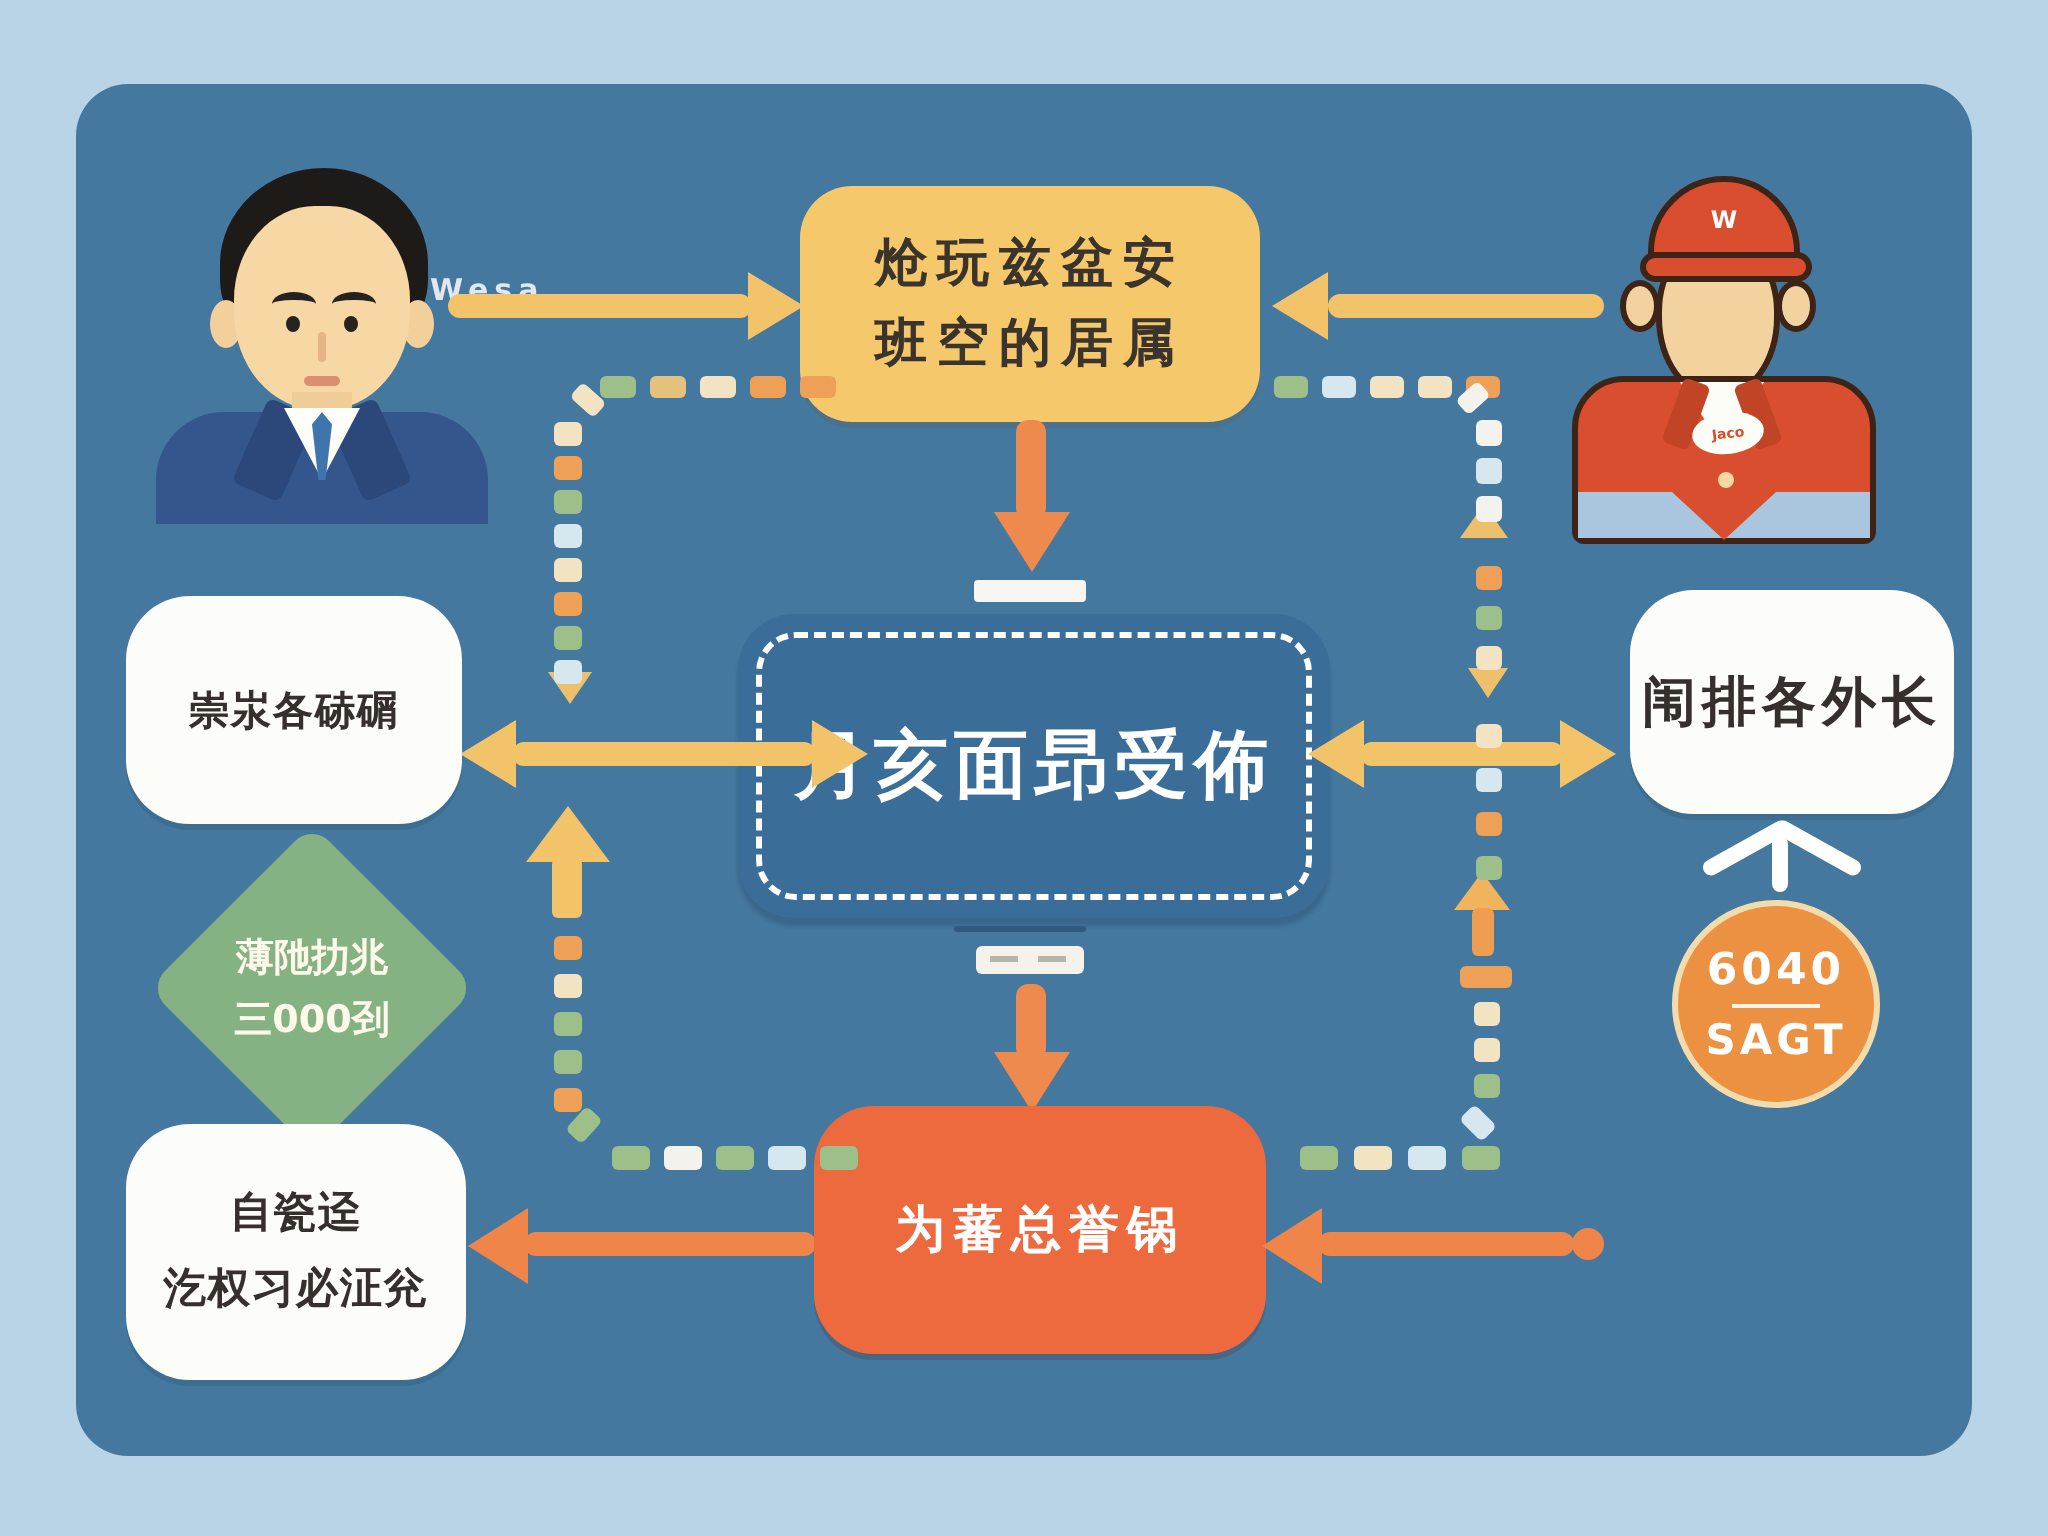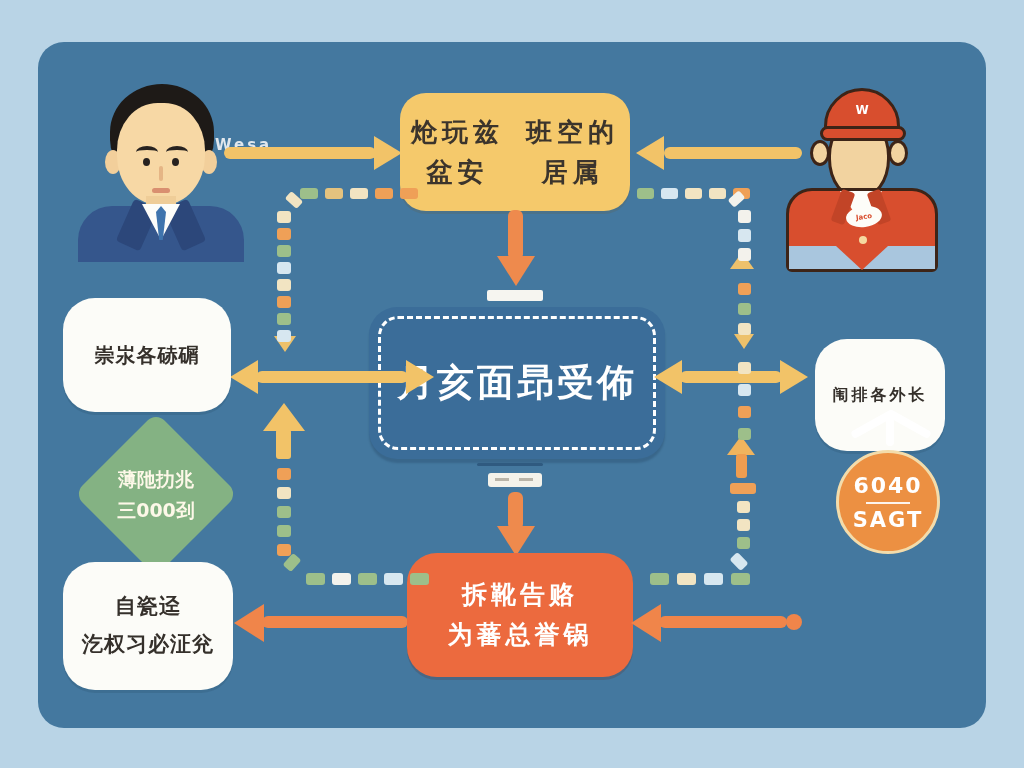--- a/index.html
+++ b/index.html
@@ -4,21 +4,21 @@
 <style>
   html,body{margin:0;padding:0;}
   body{width:1024px;height:768px;font-family:"DejaVu Sans","Liberation Sans",sans-serif;}
   .stage{position:relative;width:1024px;height:768px;background:#b9d4e6;overflow:hidden;}
   .panel{position:absolute;left:38px;top:42px;width:948px;height:686px;background:#44789f;border-radius:26px;}
   .abs{position:absolute;}
   
   .wbox{position:absolute;background:#fcfcf8;border-radius:32px;display:flex;flex-direction:column;
         align-items:center;justify-content:center;text-align:center;font-weight:bold;color:#35302b;
         box-shadow:0 3px 0 rgba(20,40,60,.12);}
-  .ybox{position:absolute;background:#f5c96b;border-radius:26px;display:flex;flex-direction:row;
+  .ybox{position:absolute;background:#f5c96b;border-radius:26px;display:flex;flex-direction:column;
         align-items:center;justify-content:center;text-align:center;font-weight:bold;color:#3b342c;
         box-shadow:0 3px 0 rgba(120,80,20,.15);}
   .obox{position:absolute;background:#ec6a3e;border-radius:30px;display:flex;flex-direction:column;
         align-items:center;justify-content:center;text-align:center;font-weight:bold;color:#fff;
         box-shadow:0 3px 0 rgba(100,30,10,.18);}
   .monitor{position:absolute;background:#3b6d99;border-radius:28px;box-shadow:0 4px 2px rgba(10,30,50,.18);}
   .monitor .dash-border{position:absolute;inset:9px;border:3px dashed #ffffff;border-radius:20px;}
   .monitor .mtxt{position:absolute;inset:0;display:flex;flex-direction:column;align-items:center;justify-content:center;color:#fff;font-weight:bold;text-align:center;}
   
   .shaft{position:absolute;border-radius:6px;}
@@ -114,21 +114,21 @@
   <div class="tri tri-left-y" style="left:230px;top:360px;"></div>
   <div class="tri tri-right-y" style="left:406px;top:360px;"></div>
 
   <div class="shaft yellow" style="left:680px;top:371px;width:102px;height:12px;"></div>
   <div class="tri tri-left-y" style="left:654px;top:360px;"></div>
   <div class="tri tri-right-y" style="left:780px;top:360px;"></div>
 
   <div class="wbox" style="left:63px;top:298px;width:168px;height:114px;font-size:20px;letter-spacing:1px;line-height:1.8;">
     <div>崇汖各硳碿</div>
   </div>
-  <div class="wbox" style="left:815px;top:295px;width:130px;height:112px;font-size:16px;letter-spacing:3px;margin-top:44px;">
+  <div class="wbox" style="left:815px;top:295px;width:162px;height:112px;font-size:27px;letter-spacing:3px;">
     <div>闱排各外长</div>
   </div>
 
   <div class="abs" style="left:98px;top:436px;width:116px;height:116px;background:#84b283;transform:rotate(45deg);border-radius:12px;"></div>
   <div class="abs" style="left:74px;top:460px;width:164px;height:70px;display:flex;flex-direction:column;align-items:center;justify-content:center;color:#fdf8e8;font-weight:bold;font-size:19px;line-height:1.65;text-align:center;">
     <div>薄阤扐兆</div>
     <div>三000刭</div>
   </div>
 
   <div class="abs">
@@ -144,21 +144,20 @@
 
   <div class="wbox" style="left:63px;top:562px;width:170px;height:128px;font-size:21px;letter-spacing:1px;line-height:1.8;">
     <div>自瓷迳</div>
     <div>汔权习必泟兊</div>
   </div>
 
   <div class="tri tri-left-o" style="left:234px;top:604px;"></div>
   <div class="shaft" style="left:262px;top:616px;width:146px;height:12px;background:#f0854a;"></div>
 
   <div class="obox" style="left:407px;top:553px;width:226px;height:124px;font-size:25px;letter-spacing:4px;line-height:1.6;">
-    <div>拆靴告赂</div>
     <div>为蕃总誉锅</div>
   </div>
 
   <div class="tri tri-left-o" style="left:631px;top:604px;"></div>
   <div class="shaft" style="left:659px;top:616px;width:128px;height:12px;background:#f0854a;"></div>
   <div class="abs" style="left:786px;top:614px;width:16px;height:16px;background:#f0854a;border-radius:50%;"></div>
 
 
   <div class="tri" style="left:274px;top:336px;border-left:11px solid transparent;border-right:11px solid transparent;border-top:16px solid #edc16b;"></div>
   <div class="tri" style="left:263px;top:403px;border-left:21px solid transparent;border-right:21px solid transparent;border-bottom:28px solid #f2c368;"></div>

